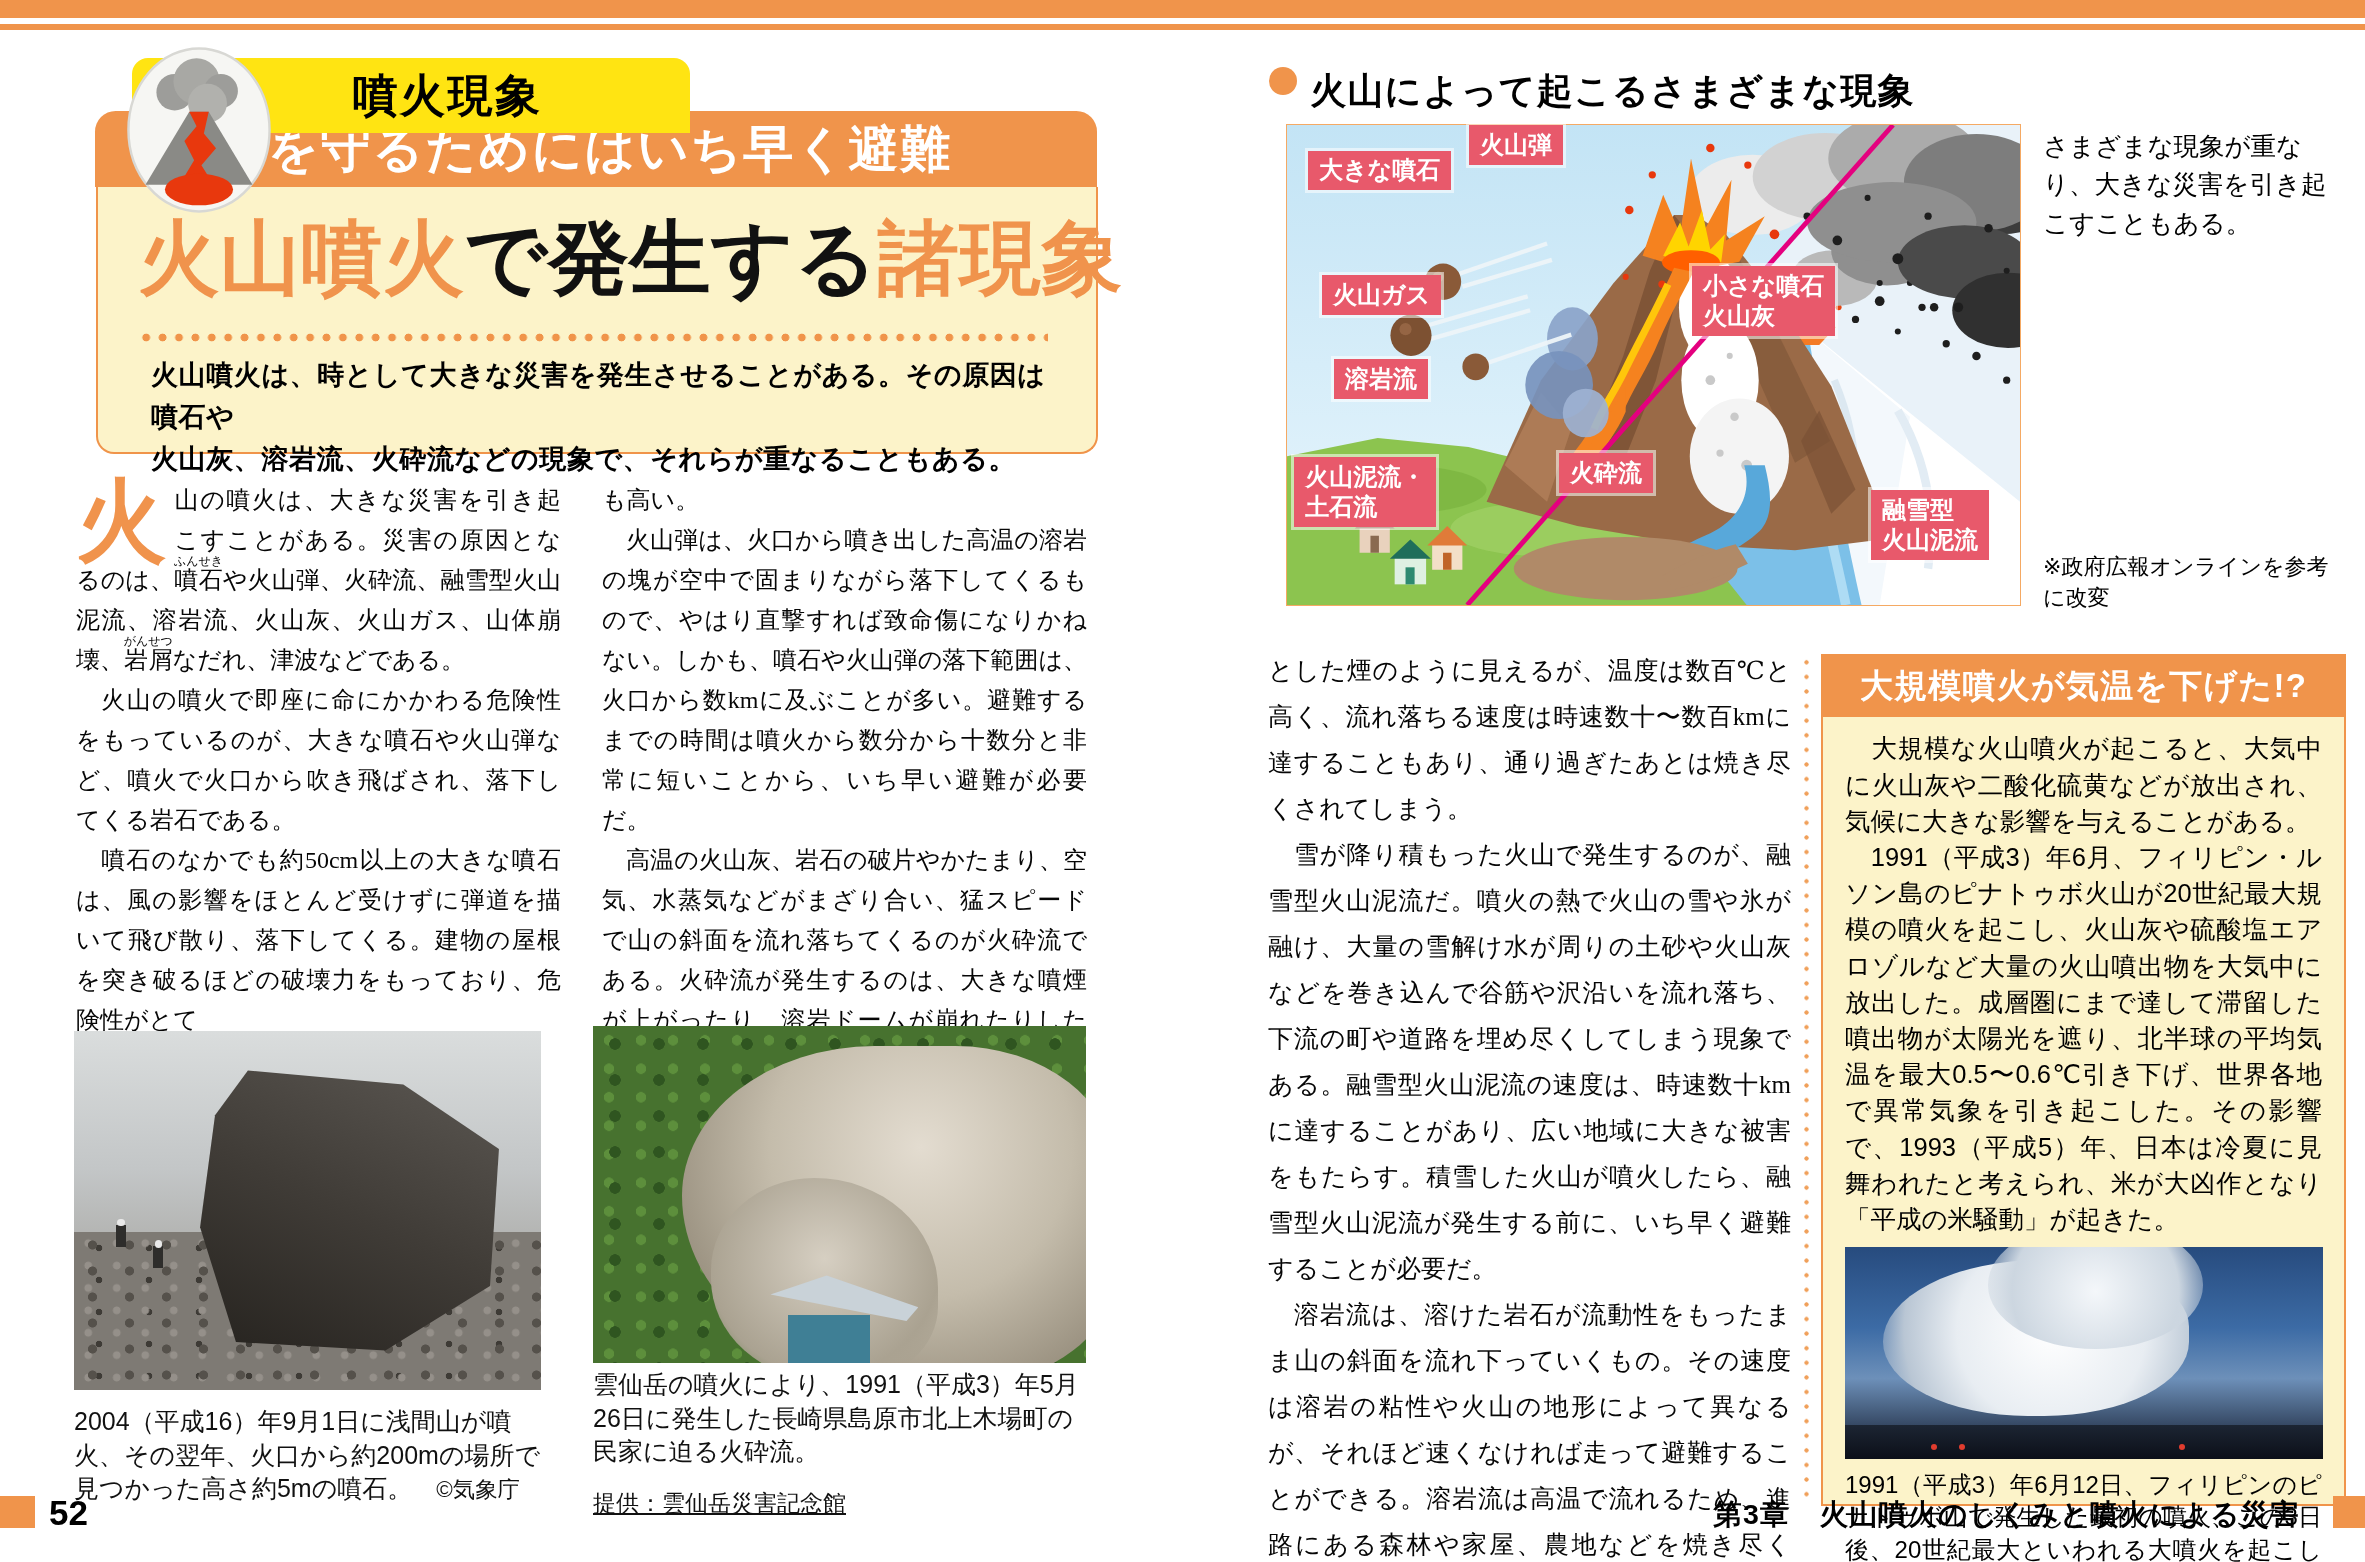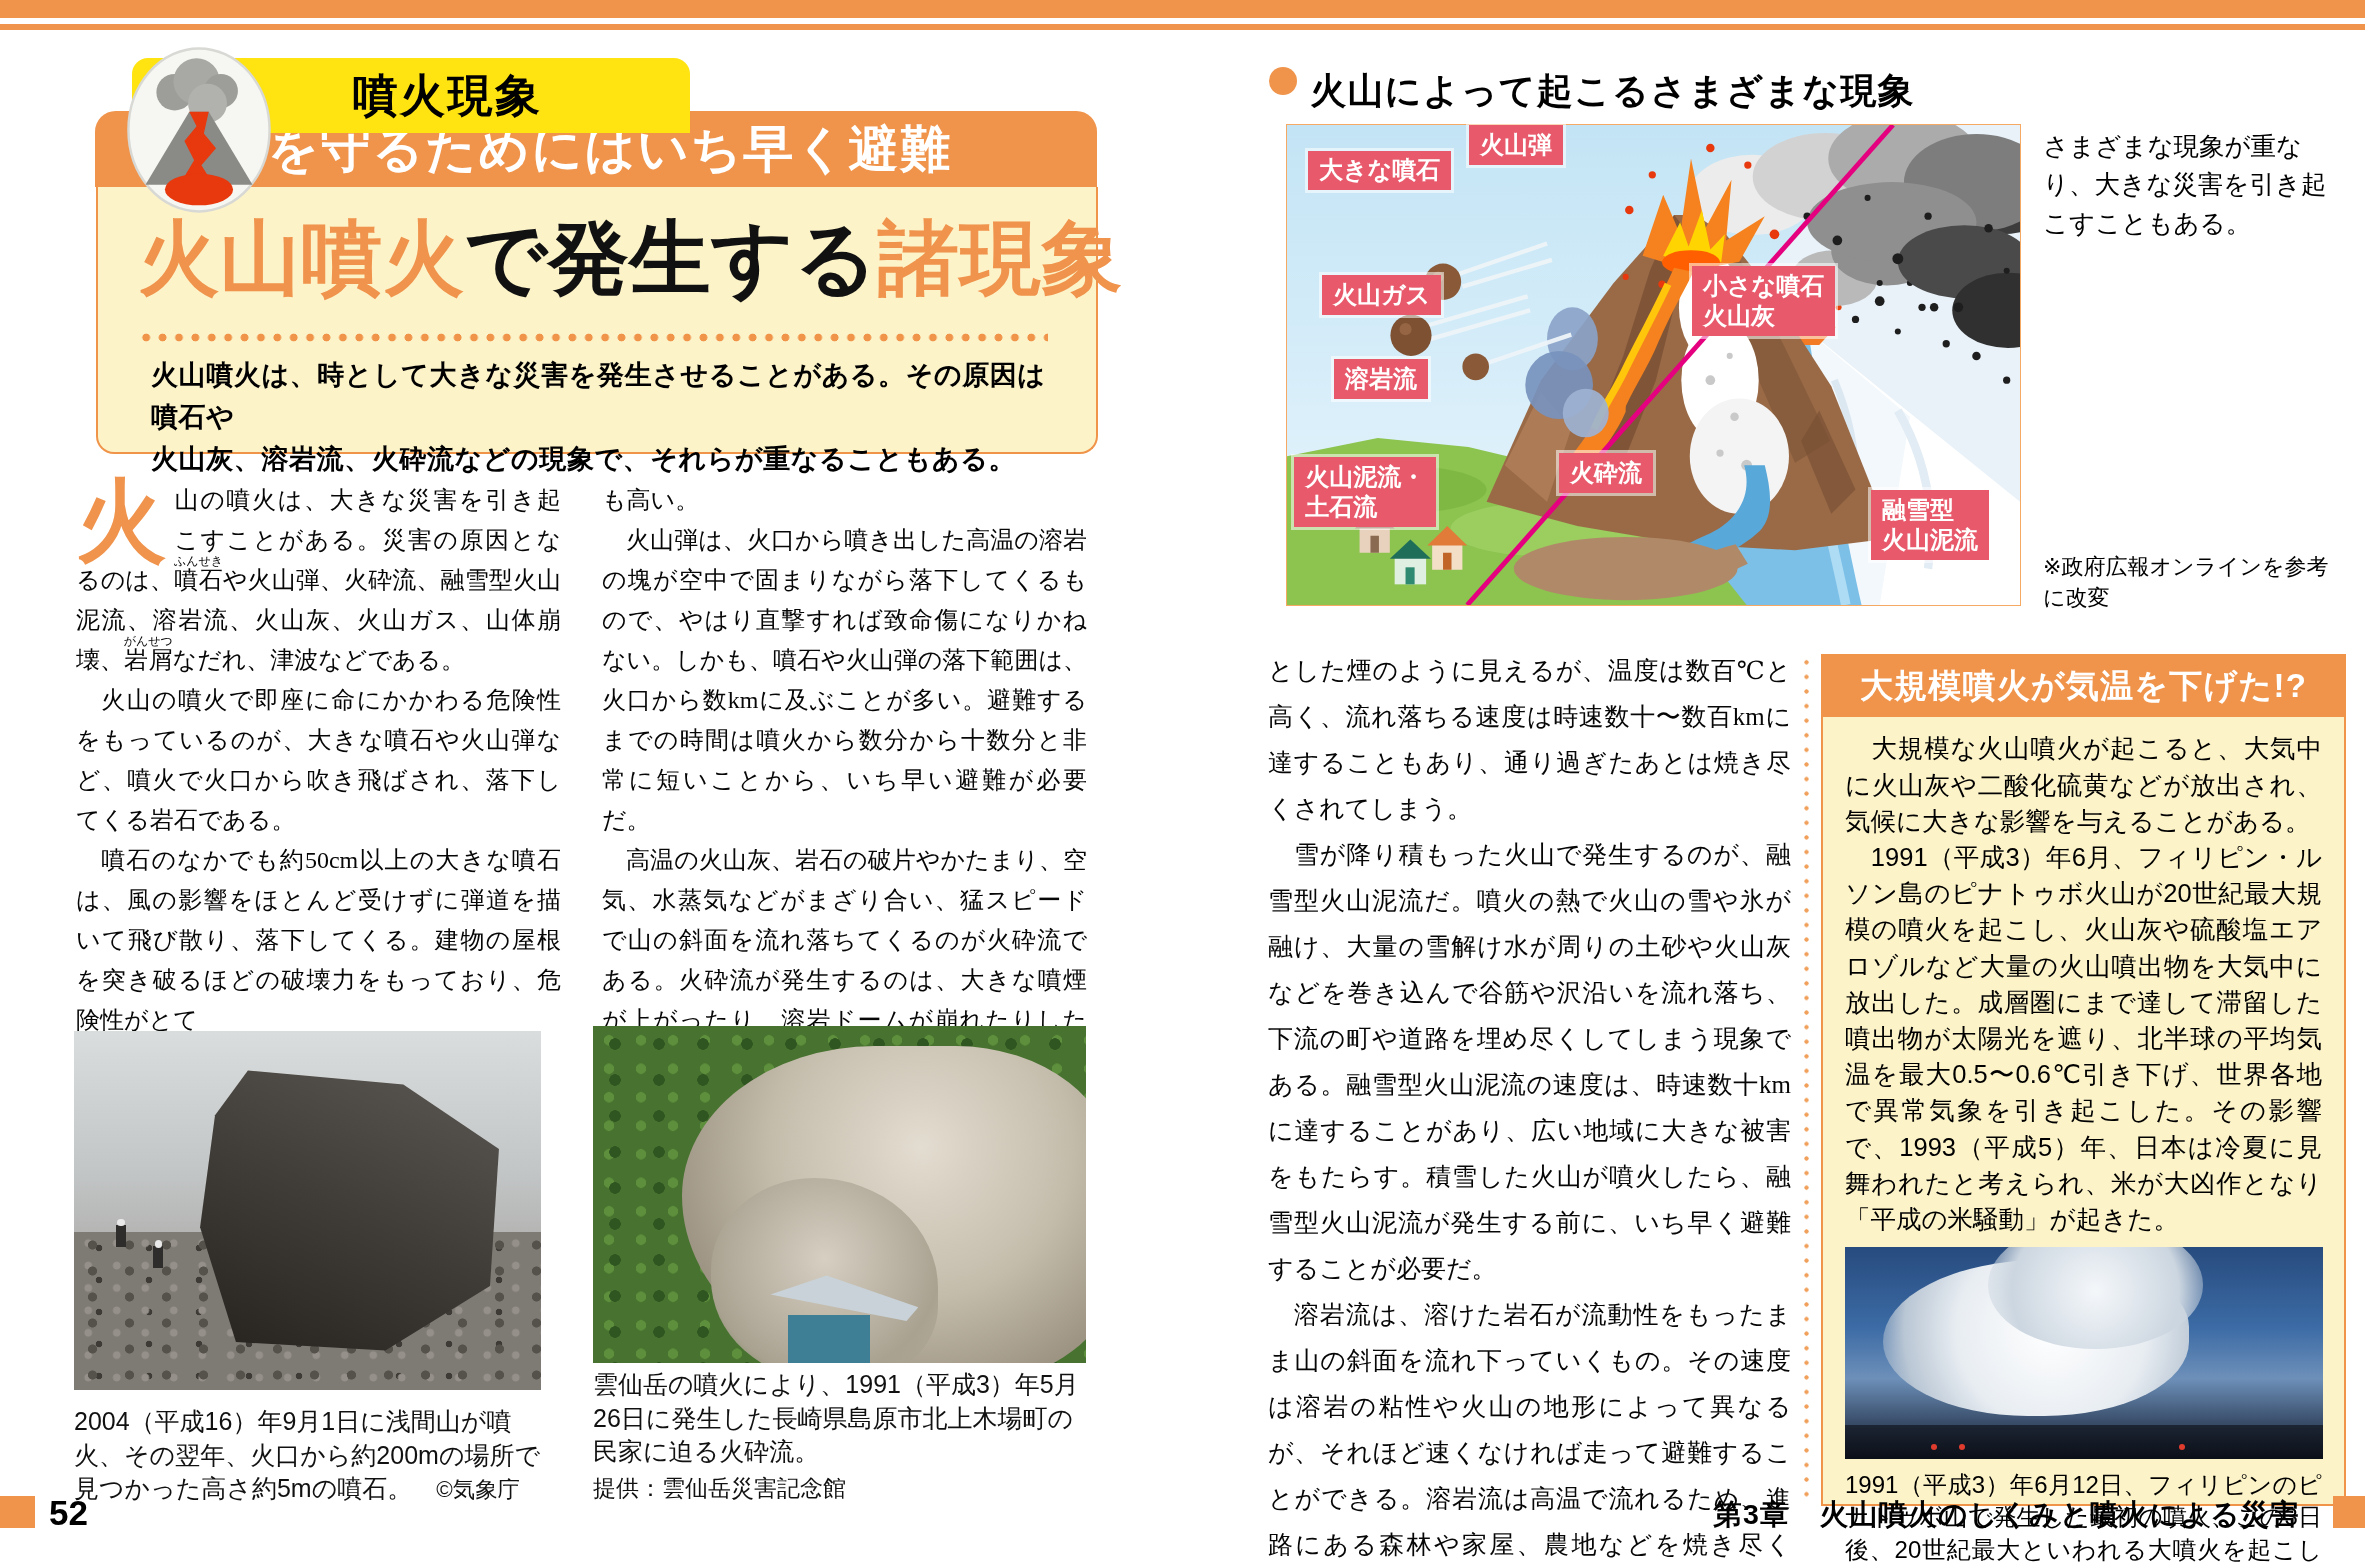--- a/index.html
+++ b/index.html
@@ -69,21 +69,21 @@
               background:radial-gradient(circle at 50% 40%,#d6cfc2 0%,#aaa291 70%,transparent 100%); }
   .p2-house { position:absolute; left:36%; bottom:0; width:30%; height:26%; }
   .p2-wall { position:absolute; left:12%; bottom:0; width:55%; height:55%; background:#3f7f95; }
   .p2-roof { position:absolute; left:0; bottom:48%; width:100%; height:52%; background:#c9d2d8;
              clip-path:polygon(38% 0,100% 70%,92% 100%,0 42%); }
 
   .caption { font-size:25px; line-height:1.34; color:#111; }
   .cap1 { left:74px; top:1405px; width:485px; }
   .cap2 { left:593px; top:1368px; width:495px; }
   .credit-inline { font-size:22.4px; padding-left:24px; white-space:nowrap; }
-  .cap2-credit { margin-top:4px; font-size:23px; }
+  .cap2-credit { margin-top:19px; font-size:23px;text-decoration:underline; }
 
   
   .section-heading { left:1269px; top:67px; display:flex; align-items:flex-start; gap:13.3px; }
   .bullet { width:28px; height:28px; border-radius:50%; background:#f0944b; flex:0 0 auto; }
   .section-heading span { font-size:36px; font-weight:bold; letter-spacing:1.2px; }
 
   .diagram { left:1286px; top:124px; width:735px; height:482px; border:1.8px solid #f5a963;
              background:#cfe9f8; z-index:1; }
   .diagram svg { display:block; width:100%; height:100%; }
   .dlabel { position:absolute; background:#e8596b; color:#fff; font-weight:bold; font-size:24px;

